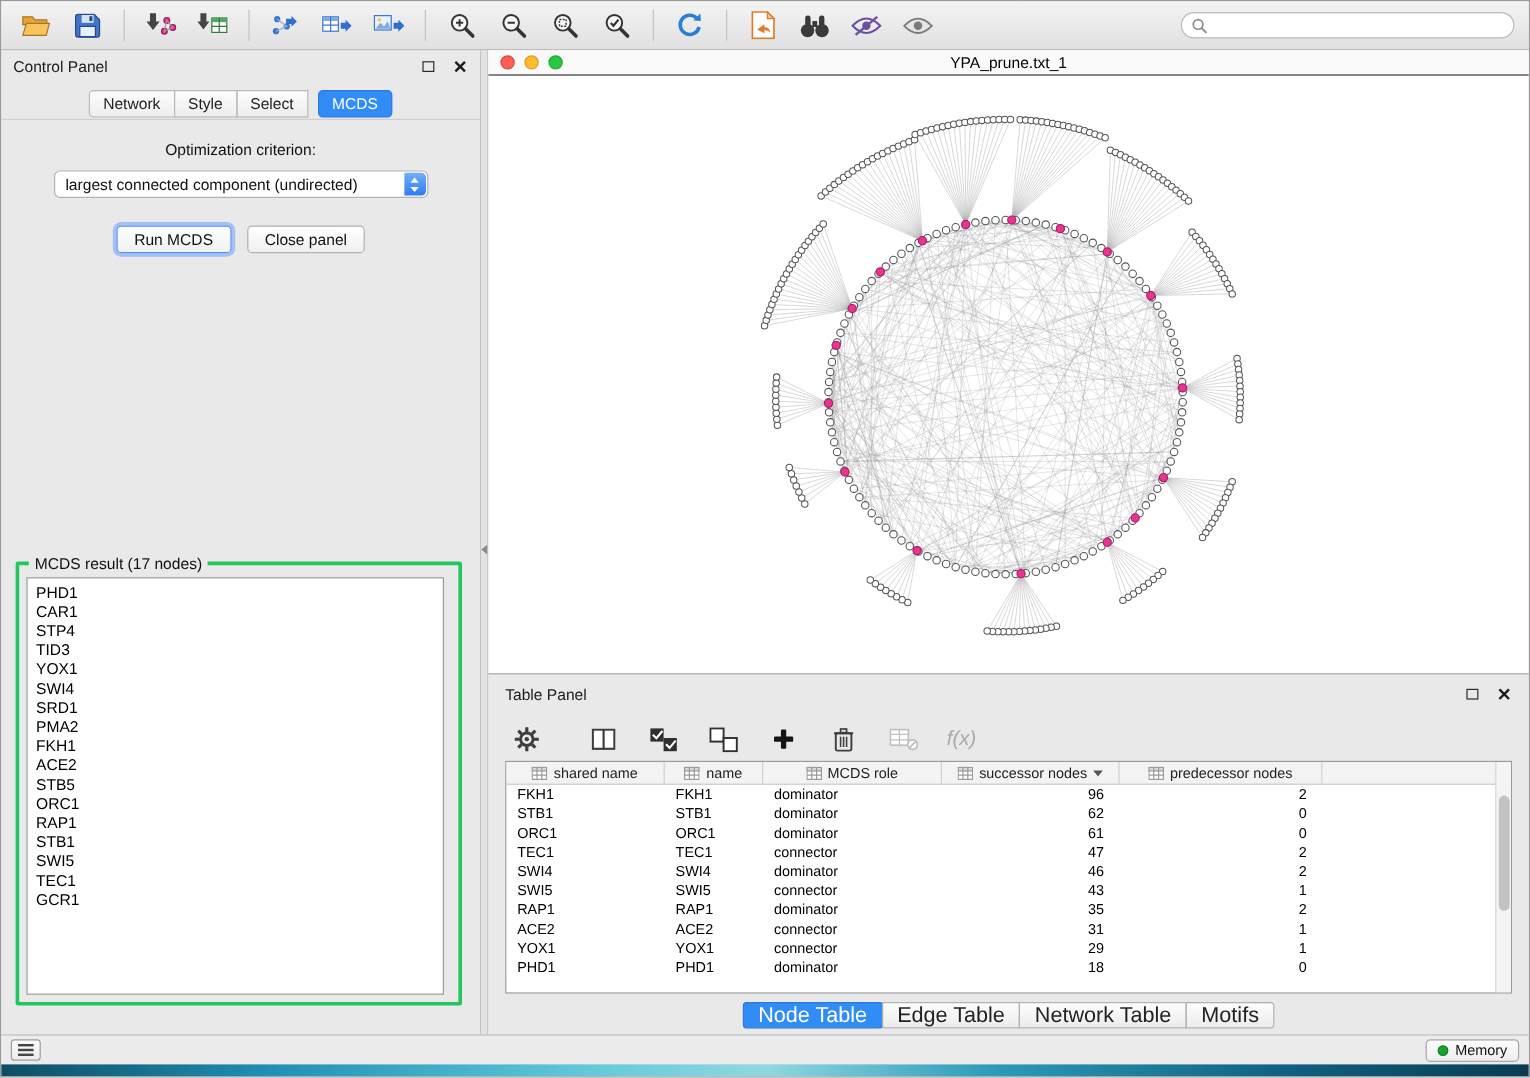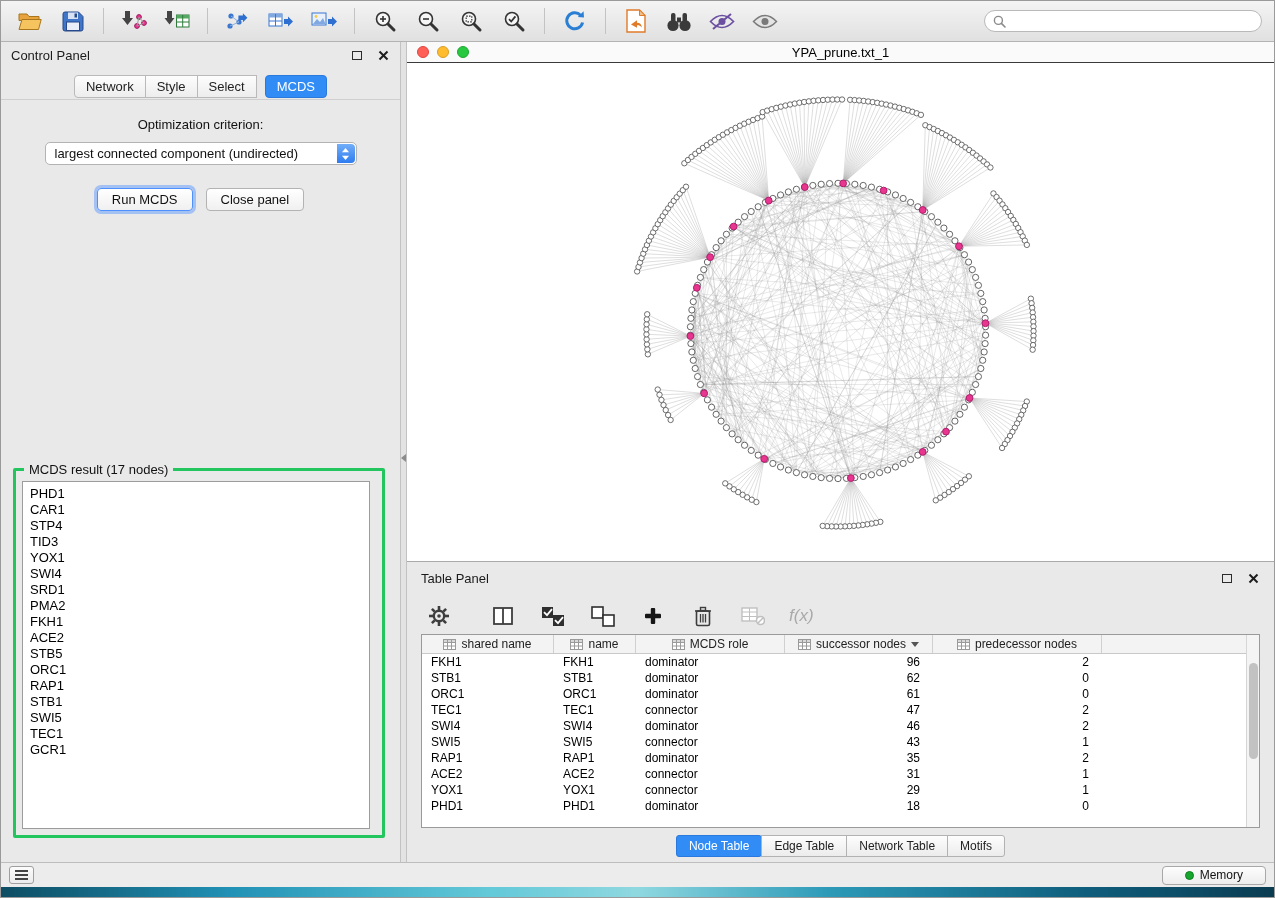--- a/index.html
+++ b/index.html
@@ -65,30 +65,30 @@
   .c-fill{flex:1;border-right:none!important}
   .combo-arrow{width:0;height:0;border-left:4px solid transparent;border-right:4px solid transparent;border-top:5px solid #555}
   .tbody{position:absolute;top:19px;left:0;right:13px;bottom:0;overflow:hidden}
   .trow{display:flex;height:16px;align-items:center;font-size:12px;color:#000;background:#fff}
   .tcell{height:100%;display:flex;align-items:center;overflow:hidden}
   .trow .c-shared,.trow .c-name,.trow .c-role{padding-left:9px}
   .trow .c-succ,.trow .c-pred{justify-content:flex-end;padding-right:13px}
   .vscroll{position:absolute;top:0;right:0;bottom:0;width:13px;background:#f4f4f4;border-left:1px solid #d6d6d6}
   .vthumb{position:absolute;top:28px;left:2px;width:9px;height:96px;background:#c2c2c2;border-radius:5px}
   .tp-tabs{position:absolute;left:0;right:0;top:273px;display:flex;justify-content:center}
-  .tp-tab{font-size:12px;padding:3px 12px;border:1px solid #b2b2b2;background:linear-gradient(#fdfdfd,#ececec);color:#222;line-height:14px}
+  .tp-tab{font-size:18px;padding:3px 12px;border:1px solid #b2b2b2;background:linear-gradient(#fdfdfd,#ececec);color:#222;line-height:14px}
   .tp-tab + .tp-tab{margin-left:-1px}
   .tp-tab.active{background:var(--accent,#318df5);color:#fff;border-color:#2b79dd;border-radius:3px}
   .tp-tab.last{border-radius:0 3px 3px 0}
 
   
   .status-bar{position:absolute;left:0;right:0;bottom:10px;height:25px;background:#ececec;border-top:1px solid #bdbdbd;display:flex;align-items:center;padding:0 8px}
   .menu-btn{width:25px;height:18px;border:1px solid #9f9f9f;border-radius:3px;background:linear-gradient(#fcfcfc,#ececec);display:flex;flex-direction:column;justify-content:center;gap:2px;align-items:center}
   .menu-btn i{display:block;width:13px;height:2px;background:#444}
-  .memory-btn{margin-left:auto;display:flex;align-items:center;gap:6px;height:19px;padding:0 22px;border:1px solid #a8a8a8;border-radius:4px;background:linear-gradient(#fdfdfd,#ededed);font-size:12px;color:#111}
+  .memory-btn{margin-left:auto;display:flex;align-items:center;gap:6px;height:19px;padding:0 9px;border:1px solid #a8a8a8;border-radius:4px;background:linear-gradient(#fdfdfd,#ededed);font-size:12px;color:#111}
   .mem-dot{width:9px;height:9px;border-radius:50%;background:#17a62d;border:1px solid #0d7f1f}
   .wallpaper{position:absolute;left:0;right:0;bottom:0;height:10px;background:linear-gradient(90deg,#0d4d63,#2191b5 18%,#62c8d8 38%,#8fd8e0 50%,#2d9ab8 65%,#0f5e7d 85%,#0a3c51)}
 </style>
 </head>
 <body>
 
 <div id="app">
 
   <div class="toolbar">
     <div class="tbtn">

